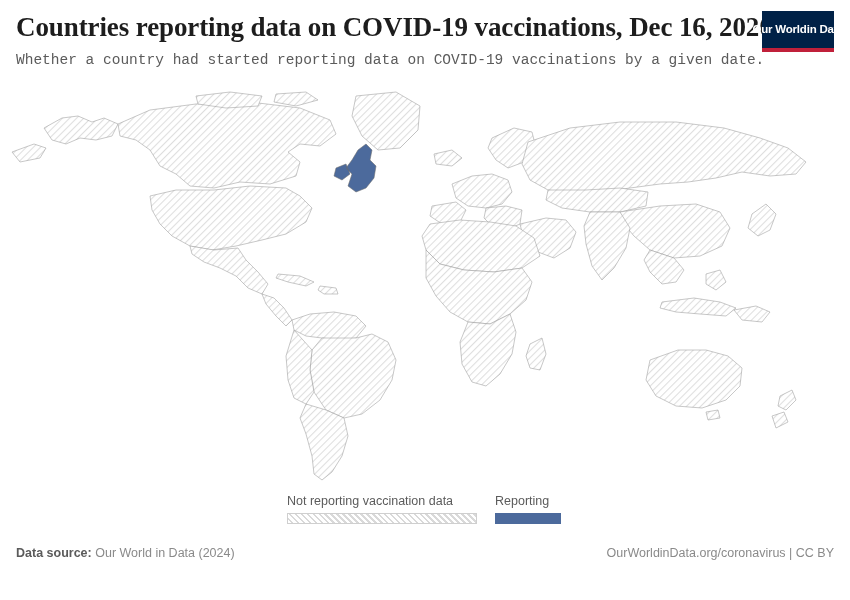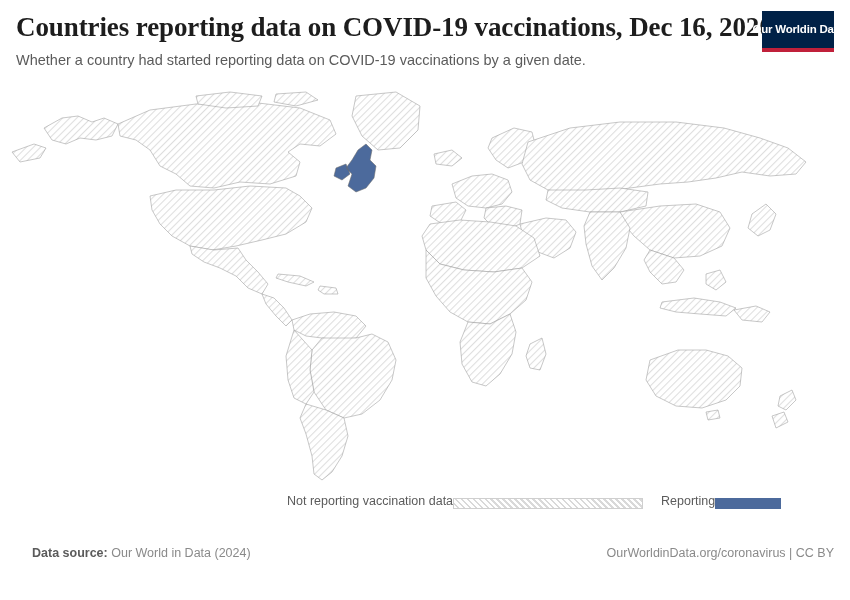--- a/index.html
+++ b/index.html
@@ -12,21 +12,21 @@
 
   
   .header{position:absolute;left:16px;top:10px;right:16px;}
   .title{
     font-family:"Liberation Serif", serif;
     font-weight:700;font-size:27px;line-height:34px;
     color:#1d1d1d;letter-spacing:-0.1px;margin:0;
     white-space:nowrap;
   }
   .subtitle{
-    font-family:Liberation Sans, sans-serif;
+    font-family:Liberation Mono, monospace;
     font-size:14.5px;line-height:20px;color:#5b5b5b;
     margin:6px 0 0 0;font-weight:400;
   }
 
   
   .logo{
     position:absolute;right:16px;top:11px;
     width:72px;height:41px;background:#002147;
     border-bottom:4px solid #c0203a;
     box-sizing:border-box;
@@ -45,38 +45,38 @@
   .country{stroke:#9a9a9a;stroke-width:0.55;vector-effect:non-scaling-stroke;}
   .c-nodata{fill:url(#hatch);}
   .c-reporting{stroke:#6a6a6a;stroke-width:0.55;}
 
   
   .legend{position:absolute;left:0;top:494px;width:850px;height:36px;}
   .legend-inner{
     position:absolute;left:287px;top:0;
     display:flex;align-items:flex-start;gap:18px;
   }
-  .legend-item{display:flex;flex-direction:row;align-items:center;}
+  .legend-item{display:flex;flex-direction:column;align-items:flex-start;}
   .legend-label{
     font-size:12.5px;color:#5b5b5b;line-height:15px;
     font-family:"Liberation Sans", sans-serif;white-space:nowrap;
     margin-bottom:4px;
   }
   .swatch{height:11px;box-sizing:border-box;}
   .swatch-hatch{
     width:190px;border:1px solid #cfcfcf;
     background-image:repeating-linear-gradient(45deg,#ffffff 0 2.4px,#d9d9d9 2.4px 4.2px);
   }
   .swatch-solid{width:66px;background:#4c6a9c;border:1px solid #4c6a9c;}
 
   
   .footer{position:absolute;left:16px;right:16px;top:546px;height:44px;}
   .footer-row{position:relative;height:19px;}
   .footer-left{
-    position:absolute;left:16px;top:0;font-size:12.5px;color:#8a8a8a;
+    position:absolute;left:0;top:0;font-size:12.5px;color:#8a8a8a;
     font-family:"Liberation Sans", sans-serif;white-space:nowrap;
   }
   .footer-left b{color:#5b5b5b;font-weight:700;}
   .footer-right{
     position:absolute;right:0;top:0;font-size:12.5px;color:#8a8a8a;
     font-family:"Liberation Sans", sans-serif;white-space:nowrap;margin-left:24px;
   }
 </style>
 </head>
 <body>

